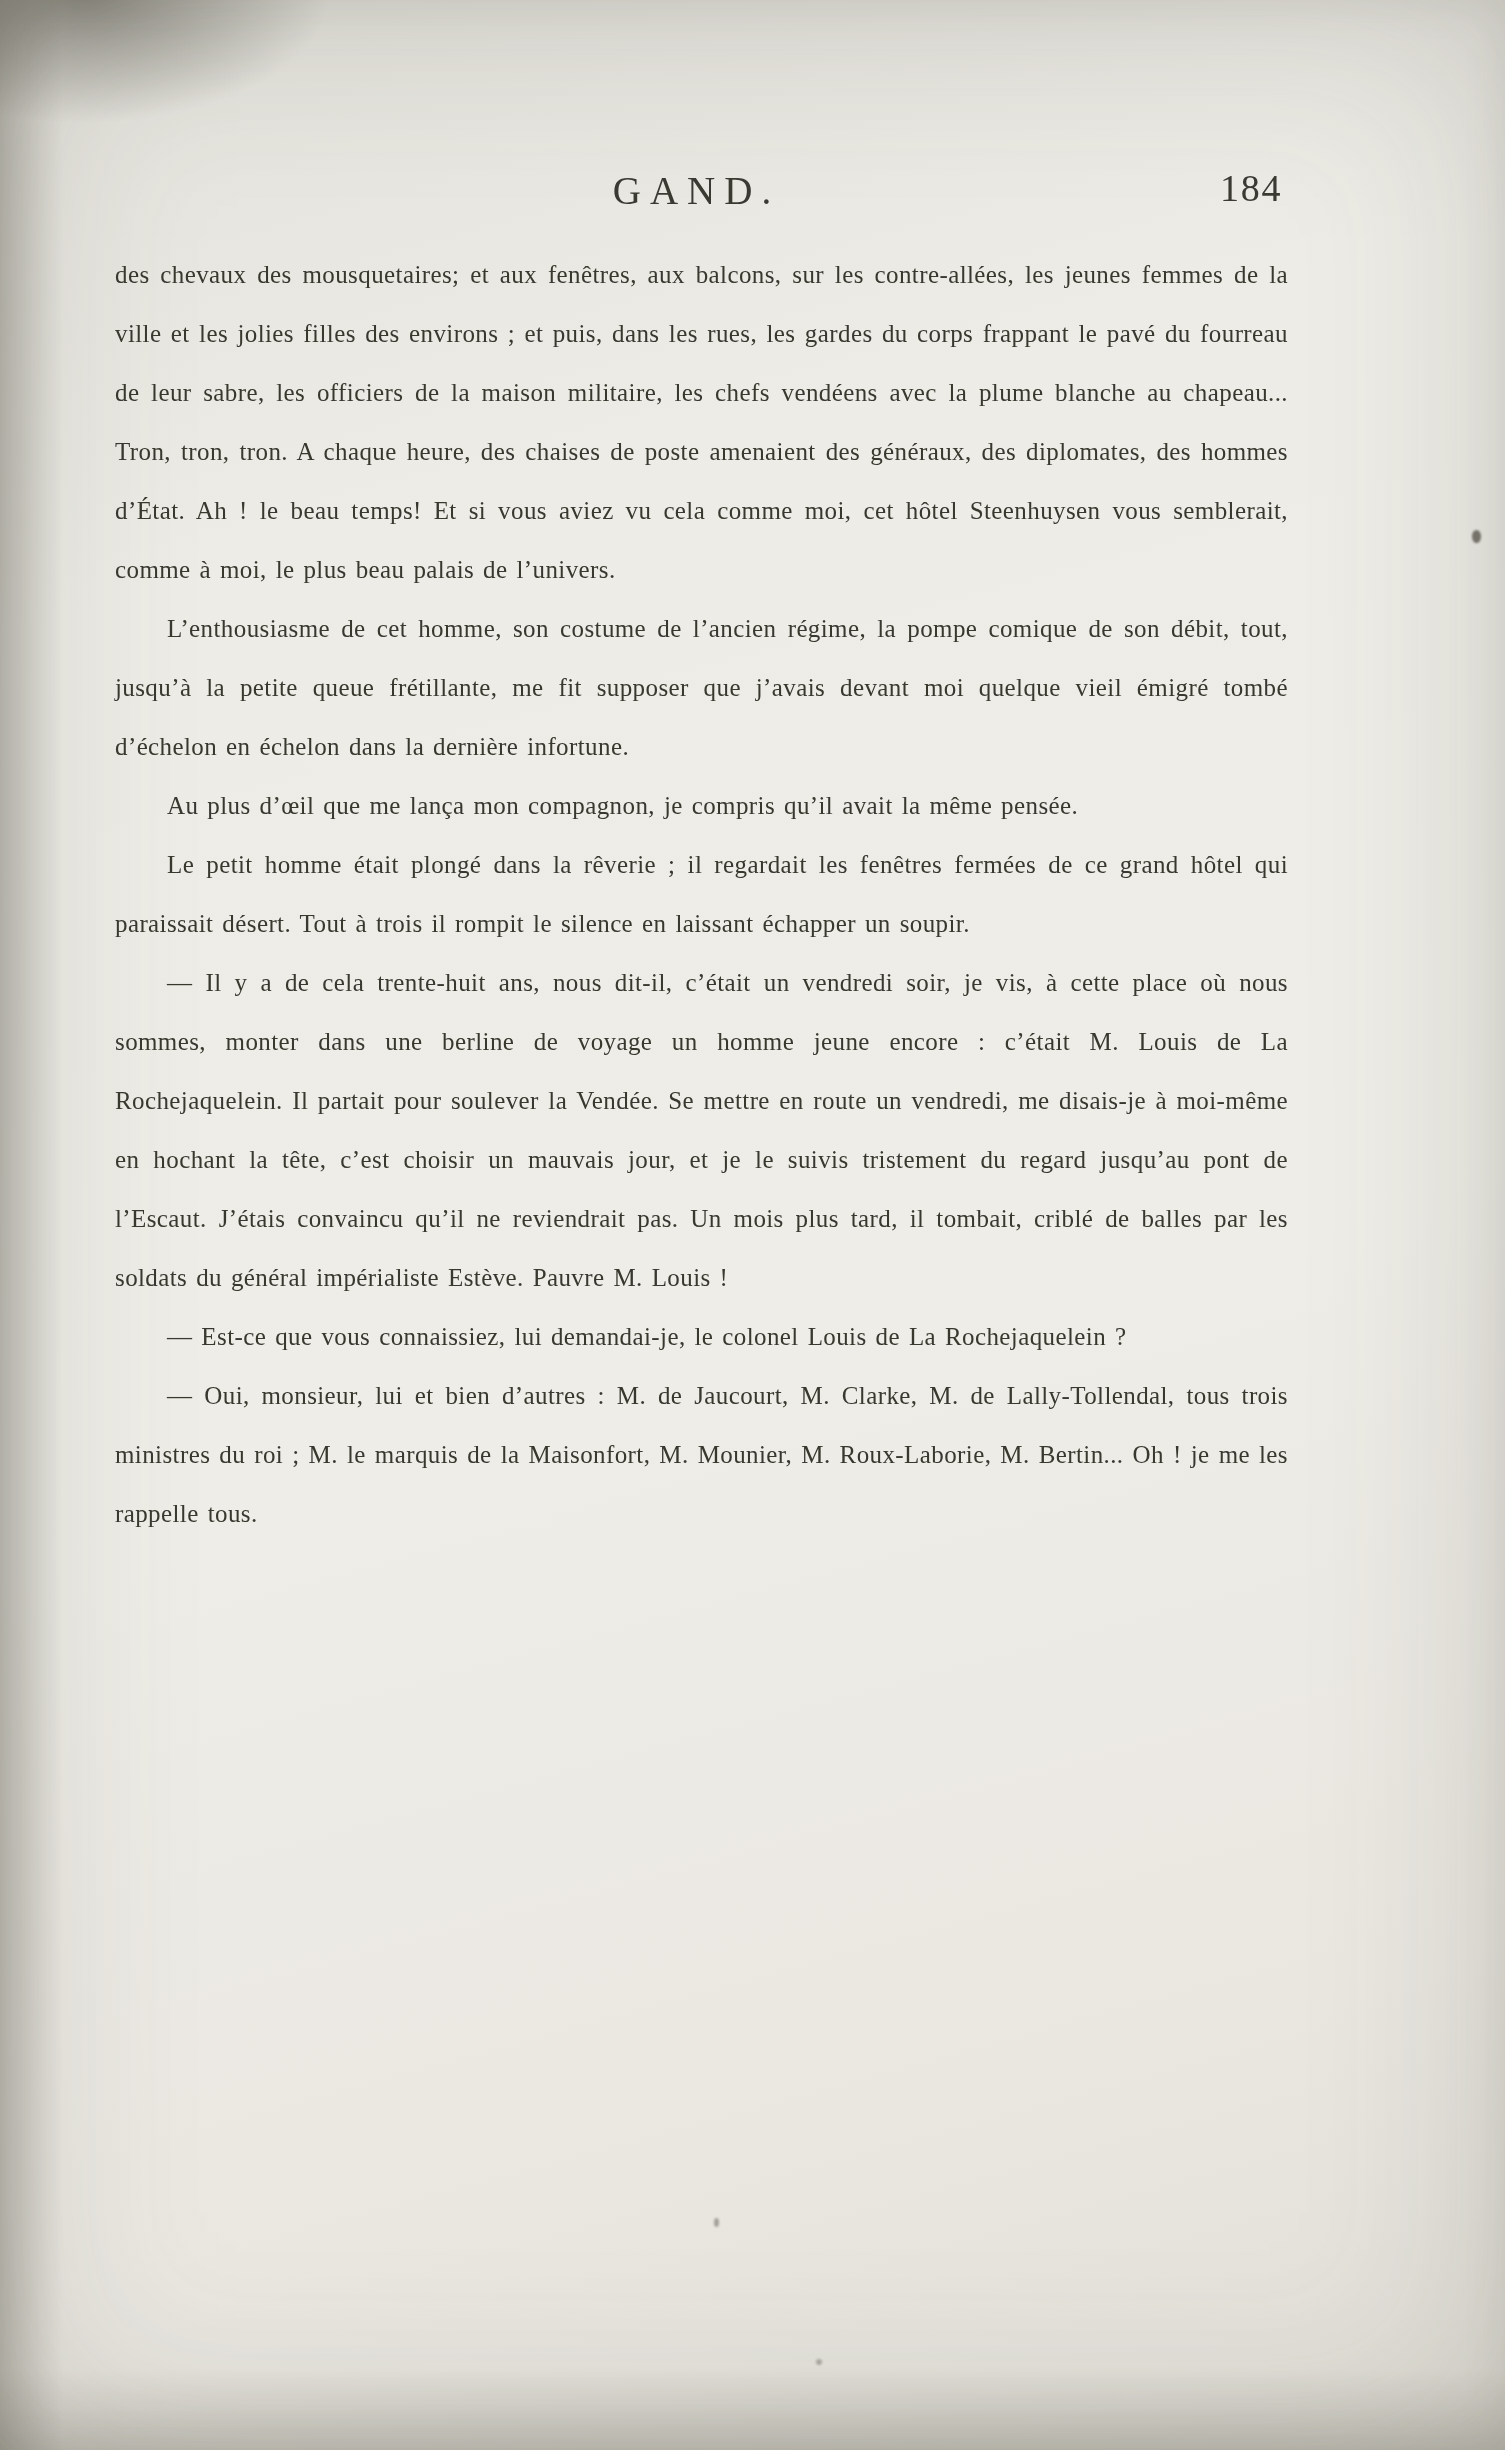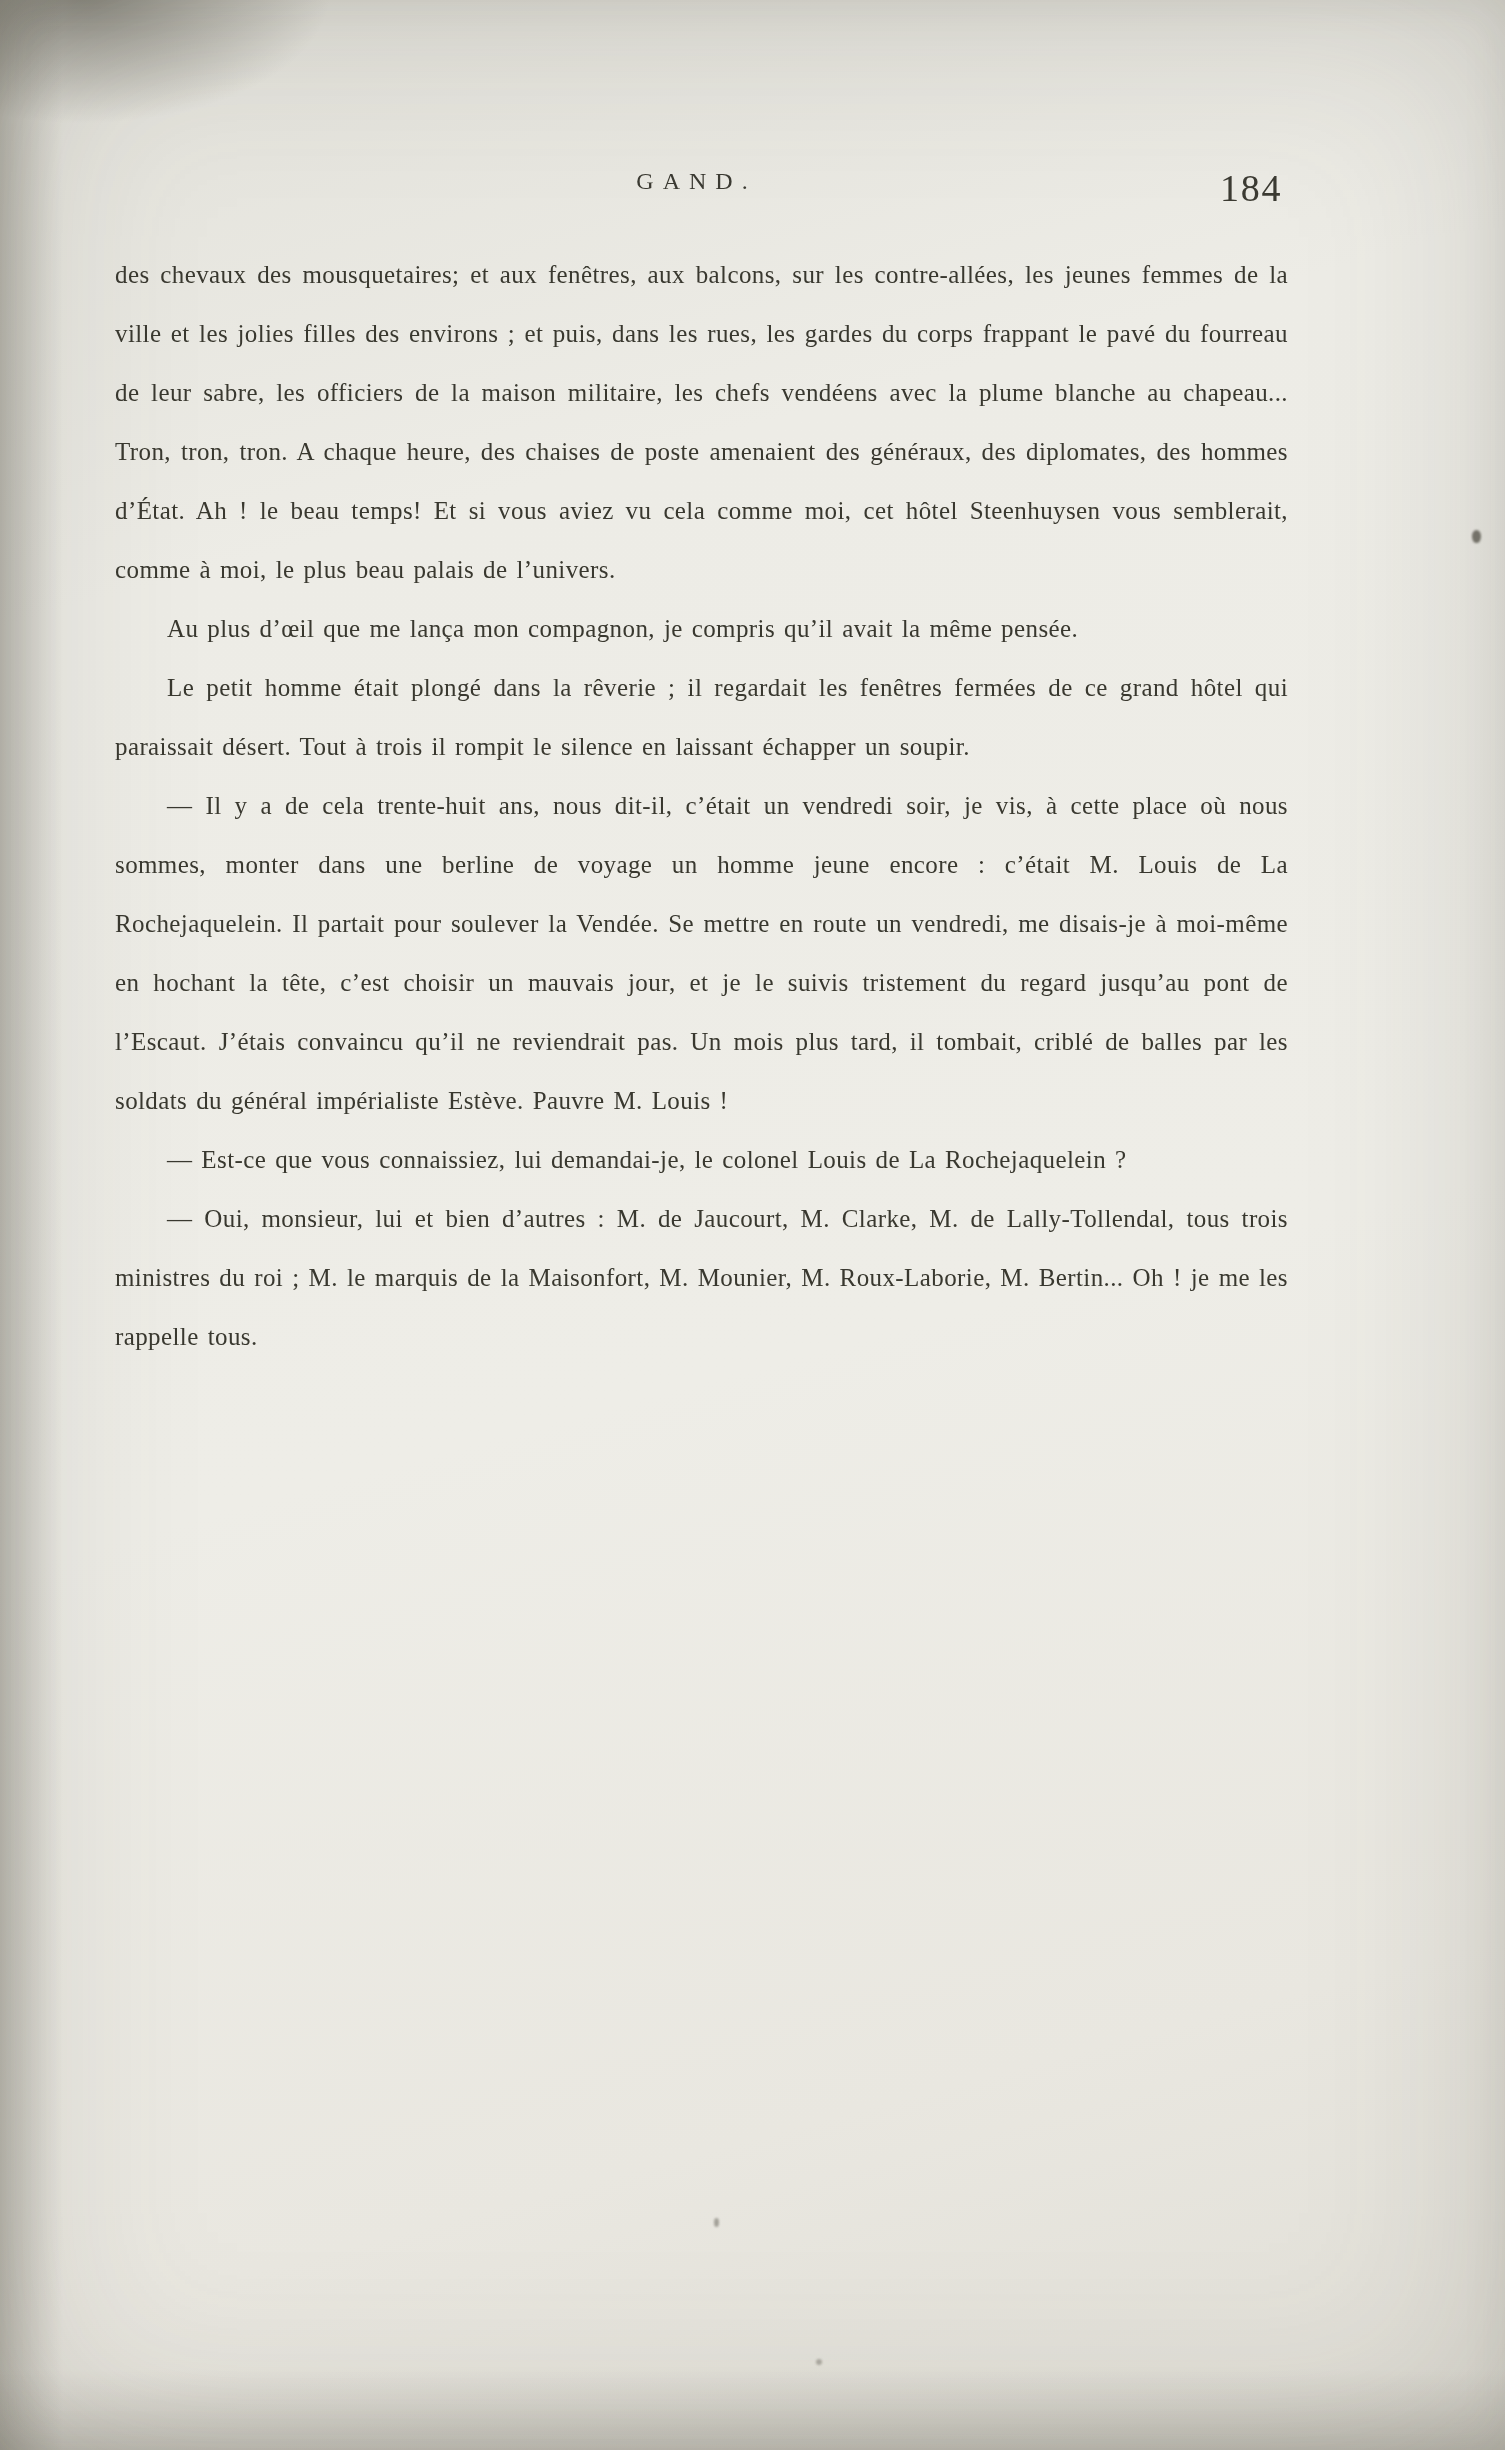--- a/index.html
+++ b/index.html
@@ -68,21 +68,21 @@
     left: 115px;
     top: 168px;
     width: 1171px;
     height: 58px;
   }
   .running-header .title {
     position: absolute;
     left: 0;
     right: 8px;
     text-align: center;
-    font-size: 24px;
+    font-size: 39px;
     letter-spacing: 9px;
     color: #3b3a32;
   }
   .running-header .folio {
     position: absolute;
     right: 3.6px;
     top: -1.8px;
     font-size: 38px;
     letter-spacing: 1.8px;
     color: #3b3a32;
@@ -120,20 +120,21 @@
   <div class="speck s2"></div>
   <div class="speck s3"></div>
 
   <div class="running-header">
     <div class="title">GAND.</div>
     <div class="folio">184</div>
   </div>
 
   <div class="text-block">
     <p>des chevaux des mousquetaires; et aux fenêtres, aux balcons, sur les contre-allées, les jeunes femmes de la ville et les jolies filles des environs ; et puis, dans les rues, les gardes du corps frappant le pavé du fourreau de leur sabre, les officiers de la maison militaire, les chefs vendéens avec la plume blanche au chapeau... Tron, tron, tron. A chaque heure, des chaises de poste amenaient des généraux, des diplomates, des hommes d’État. Ah ! le beau temps! Et si vous aviez vu cela comme moi, cet hôtel Steenhuysen vous semblerait, comme à moi, le plus beau palais de l’univers.</p>
+    <p class="indent">L’enthousiasme de cet homme, son costume de l’ancien régime, la pompe comique de son débit, tout, jusqu’à la petite queue frétillante, me fit supposer que j’avais devant moi quelque vieil émigré tombé d’échelon en échelon dans la dernière infortune.</p>
     <p class="indent">Au plus d’œil que me lança mon compagnon, je compris qu’il avait la même pensée.</p>
     <p class="indent">Le petit homme était plongé dans la rêverie ; il regardait les fenêtres fermées de ce grand hôtel qui paraissait désert. Tout à trois il rompit le silence en laissant échapper un soupir.</p>
     <p class="indent">— Il y a de cela trente-huit ans, nous dit-il, c’était un vendredi soir, je vis, à cette place où nous sommes, monter dans une berline de voyage un homme jeune encore : c’était M. Louis de La Rochejaquelein. Il partait pour soulever la Vendée. Se mettre en route un vendredi, me disais-je à moi-même en hochant la tête, c’est choisir un mauvais jour, et je le suivis tristement du regard jusqu’au pont de l’Escaut. J’étais convaincu qu’il ne reviendrait pas. Un mois plus tard, il tombait, criblé de balles par les soldats du général impérialiste Estève. Pauvre M. Louis !</p>
     <p class="indent">— Est-ce que vous connaissiez, lui demandai-je, le colonel Louis de La Rochejaquelein ?</p>
     <p class="indent">— Oui, monsieur, lui et bien d’autres : M. de Jaucourt, M. Clarke, M. de Lally-Tollendal, tous trois ministres du roi ; M. le marquis de la Maisonfort, M. Mounier, M. Roux-Laborie, M. Bertin... Oh ! je me les rappelle tous.</p>
   </div>
 
 </div>
 
 

